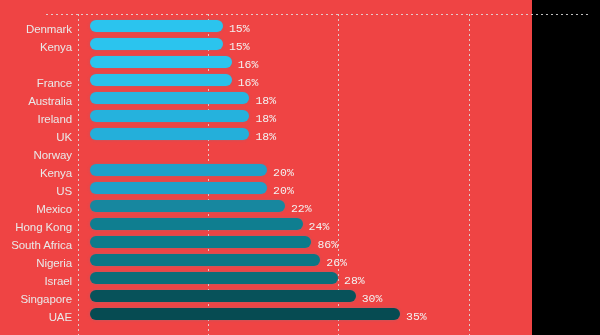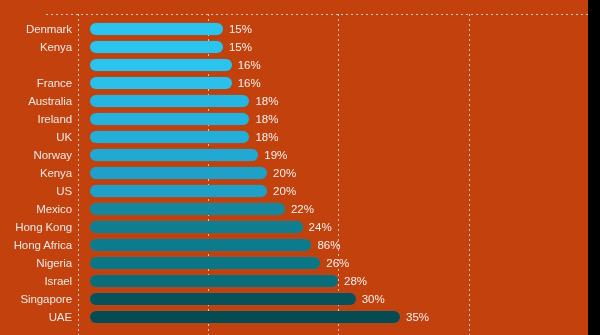--- a/index.html
+++ b/index.html
@@ -10,23 +10,23 @@
   body {
     width: 600px;
     height: 335px;
     overflow: hidden;
     font-family: "Liberation Sans", sans-serif;
     -webkit-font-smoothing: antialiased;
   }
 
   #chart-root {
     position: relative;
-    width: 588px;
+    width: 532px;
     height: 335px;
-    background: #c2410c;
+    background: #ef4444;
   }
 
   
   .vgrid {
     position: absolute;
     top: 14px;
     bottom: 0;
     width: 1px;
     background-image: linear-gradient(to bottom,
         rgba(225,225,225,0.85) 0 2px, rgba(0,0,0,0) 2px 5px);
@@ -66,21 +66,22 @@
     line-height: 18px;
     white-space: nowrap;
     letter-spacing: -0.1px;
   }
   .bar-track {
     position: absolute;
     left: 90px;
     right: 0;
     height: 18px;
     display: flex;
-    align-items: center;
+    align-items: flex-start;
+    font-family: Liberation Mono, monospace;
   }
   .bar {
     height: 12px;
     border-radius: 6px;
     flex: 0 0 auto;
     box-shadow: 0 0 3px rgba(0,170,210,0.25);
   }
   .val-label {
     color: #f2f2f2;
     font-size: 11.5px;
@@ -145,24 +146,20 @@
       </div>
       <div class="row">
         <div class="cat-label">UK</div>
         <div class="bar-track">
           <div class="bar" style="width: 159.4px; background: rgb(36, 175, 218);"></div>
           <div class="val-label">18%</div>
         </div>
       </div>
       <div class="row">
         <div class="cat-label">Norway</div>
-        <div class="bar-track">
-          <div class="bar" style="width: 168.3px; background: rgb(34, 169, 211);"></div>
-          <div class="val-label">19%</div>
-        </div>
       </div>
       <div class="row">
         <div class="cat-label">Kenya</div>
         <div class="bar-track">
           <div class="bar" style="width: 177.1px; background: rgb(31, 160, 201);"></div>
           <div class="val-label">20%</div>
         </div>
       </div>
       <div class="row">
         <div class="cat-label">US</div>
@@ -179,21 +176,21 @@
         </div>
       </div>
       <div class="row">
         <div class="cat-label">Hong Kong</div>
         <div class="bar-track">
           <div class="bar" style="width: 212.6px; background: rgb(15, 126, 144);"></div>
           <div class="val-label">24%</div>
         </div>
       </div>
       <div class="row">
-        <div class="cat-label">Hong Africa</div>
+        <div class="cat-label">South Africa</div>
         <div class="bar-track">
           <div class="bar" style="width: 221.4px; background: rgb(13, 123, 139);"></div>
           <div class="val-label">86%</div>
         </div>
       </div>
       <div class="row">
         <div class="cat-label">Nigeria</div>
         <div class="bar-track">
           <div class="bar" style="width: 230.3px; background: rgb(11, 118, 133);"></div>
           <div class="val-label">26%</div>

